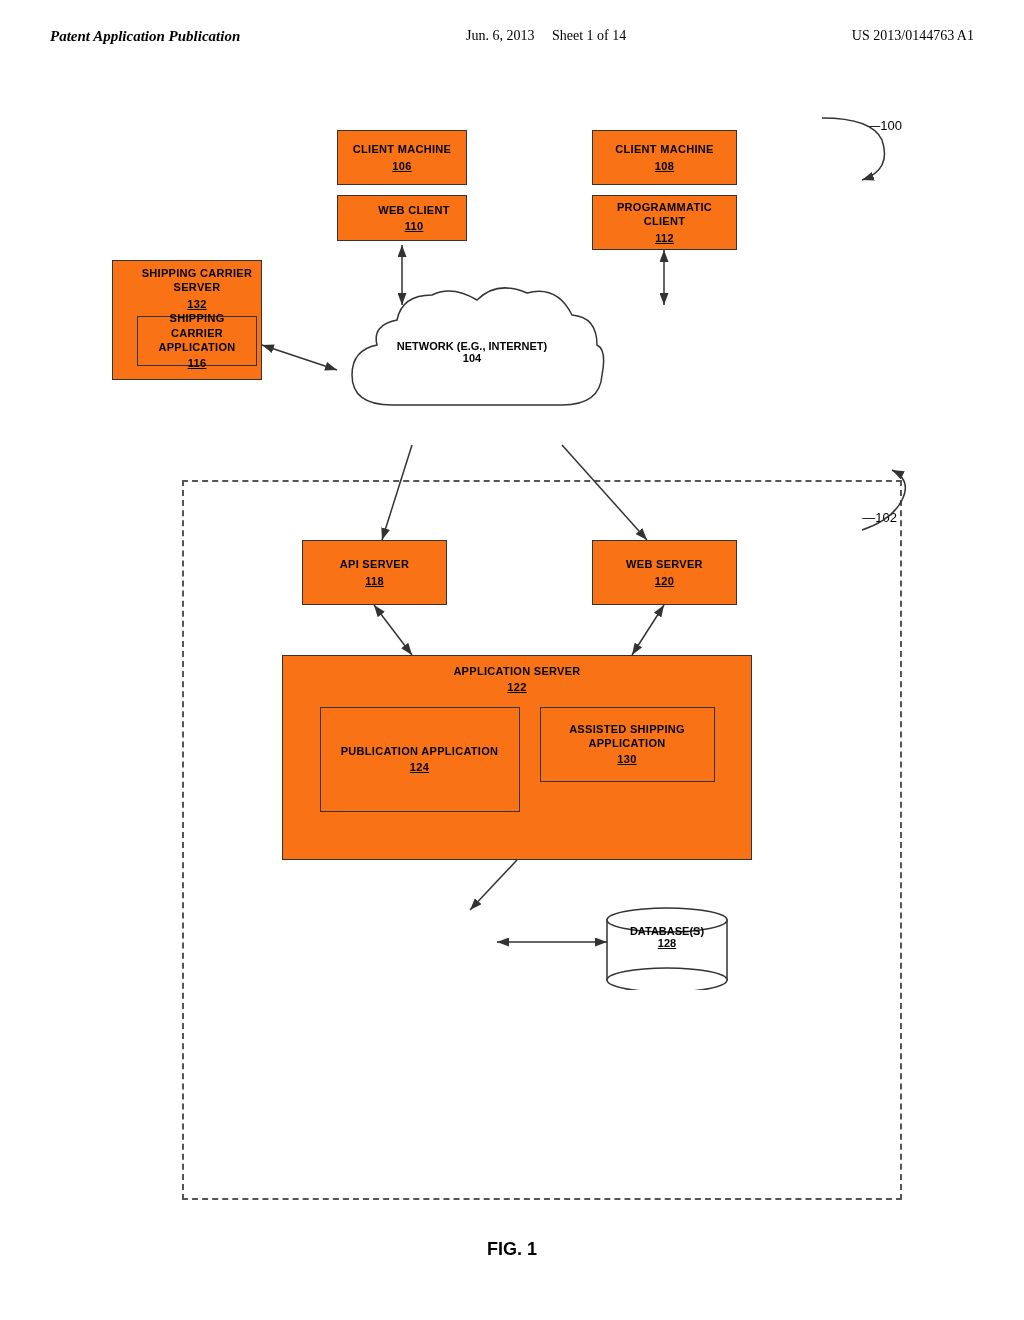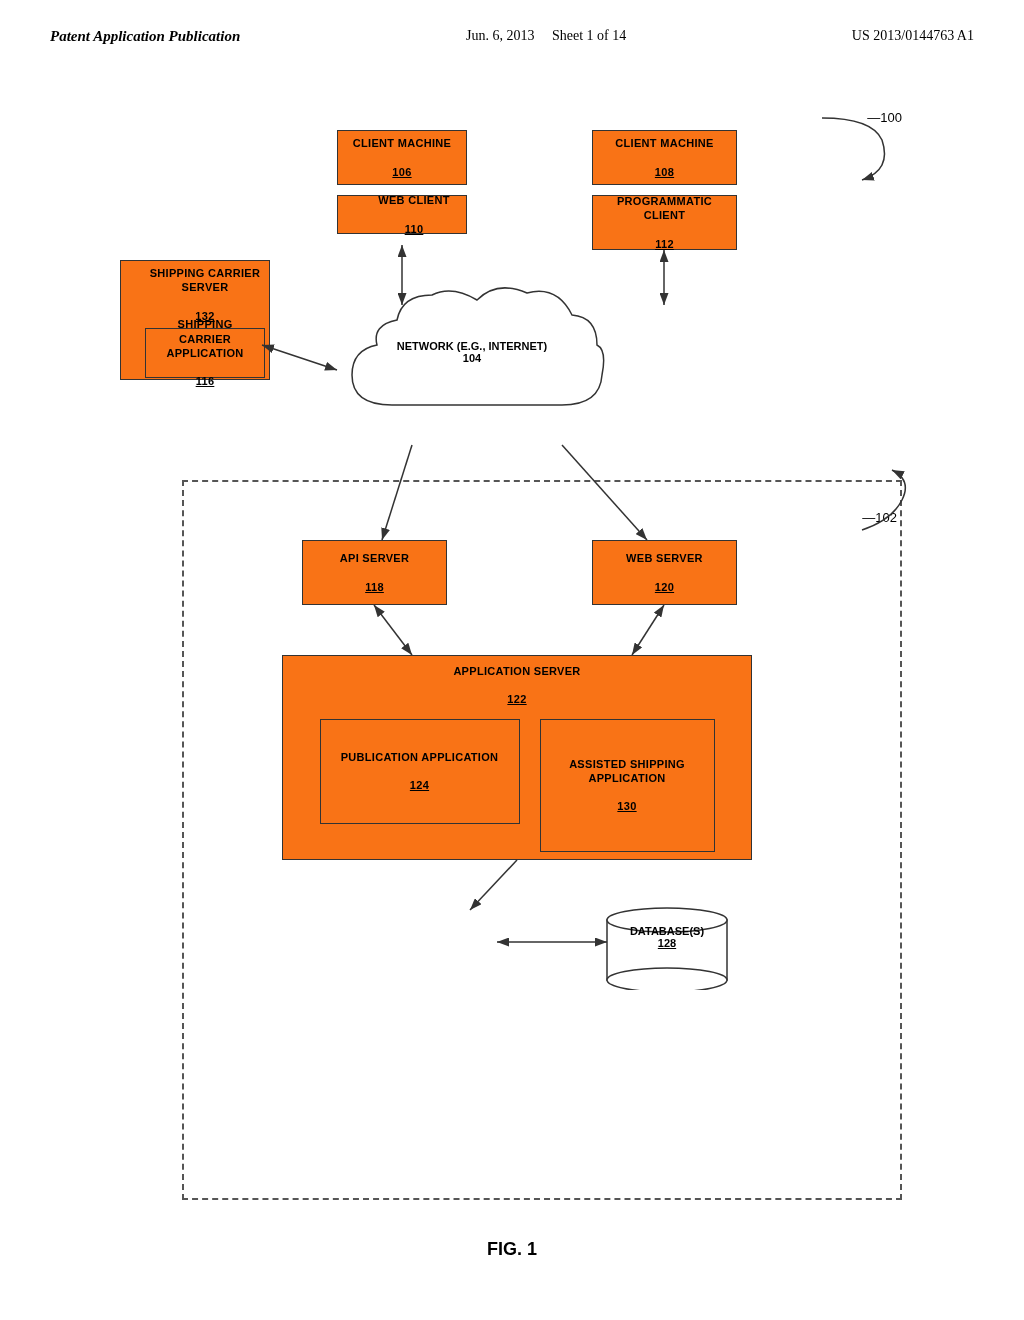--- a/index.html
+++ b/index.html
@@ -58,21 +58,21 @@
       font-weight: bold;
       font-family: Arial, Helvetica, sans-serif;
       letter-spacing: 0.3px;
       line-height: 1.3;
       padding: 4px;
     }
 
     .box-label {
       text-decoration: underline;
       font-size: 11px;
-      margin-top: 14px;
+      margin-top: 2px;
       font-weight: bold;
     }
 
     
     .boundary {
       position: absolute;
       border: 2px dashed #555;
     }
 
     
@@ -107,45 +107,45 @@
   <div class="header-center">
     <span>Jun. 6, 2013</span>&nbsp;&nbsp;&nbsp;&nbsp;
     <span>Sheet 1 of 14</span>
   </div>
   <div class="header-right">US 2013/0144763 A1</div>
 </div>
 
 <div class="figure-area">
   <div class="diagram">
 
-    <div style="position:absolute; top:0; right:20px; font-size:13px; font-family:Arial,sans-serif;">
+    <div style="position:absolute; top:8px; right:20px; font-size:13px; font-family:Arial,sans-serif;">
       <span>—<span>100</span></span>
     </div>
 
     <div class="box" style="left:235px; top:20px; width:130px; height:55px;">
       <span>CLIENT MACHINE</span>
       <span class="box-label">106</span>
     </div>
 
-    <div class="box" style="left:235px; top:85px; width:130px; height:39px;padding-left:28px;">
+    <div class="box" style="left:235px; top:85px; width:130px; height:46px;padding-left:28px;">
       <span>WEB CLIENT</span>
       <span class="box-label">110</span>
     </div>
 
     <div class="box" style="left:490px; top:20px; width:145px; height:55px;">
       <span>CLIENT MACHINE</span>
       <span class="box-label">108</span>
     </div>
 
     <div class="box" style="left:490px; top:85px; width:145px; height:55px;">
       <span>PROGRAMMATIC CLIENT</span>
       <span class="box-label">112</span>
     </div>
 
-    <div class="box" style="left:18px; top:150px; width:150px; height:120px; justify-content:flex-start; padding-top:5px;padding-left:24px;">
+    <div class="box" style="left:10px; top:150px; width:150px; height:120px; justify-content:flex-start; padding-top:5px;padding-left:24px;">
       <span>SHIPPING CARRIER SERVER</span>
       <span class="box-label">132</span>
 
       <div class="box" style="position:relative; width:120px; height:50px; margin-top:5px; border:1.5px solid #333;">
         <span>SHIPPING CARRIER APPLICATION</span>
         <span class="box-label">116</span>
       </div>
     </div>
 
     <div class="cloud-container" style="left:230px; top:155px; width:280px; height:180px;">
@@ -175,21 +175,21 @@
 
     <div class="box" style="left:180px; top:545px; width:470px; height:205px; justify-content:flex-start; padding-top:8px;">
       <span>APPLICATION SERVER</span>
       <span class="box-label">122</span>
 
       <div style="display:flex; gap:20px; margin-top:12px;">
         <div class="box" style="position:relative; width:200px; height:105px;">
           <span>PUBLICATION APPLICATION</span>
           <span class="box-label">124</span>
         </div>
-        <div class="box" style="position:relative; width:175px; height:133px;">
+        <div class="box" style="position:relative; width:175px; height:75px;">
           <span>ASSISTED SHIPPING APPLICATION</span>
           <span class="box-label">130</span>
         </div>
       </div>
     </div>
 
 
     <div style="position:absolute; left:500px; top:790px; width:130px; height:90px;">
       <svg width="130" height="90" viewBox="0 0 130 90">
 

